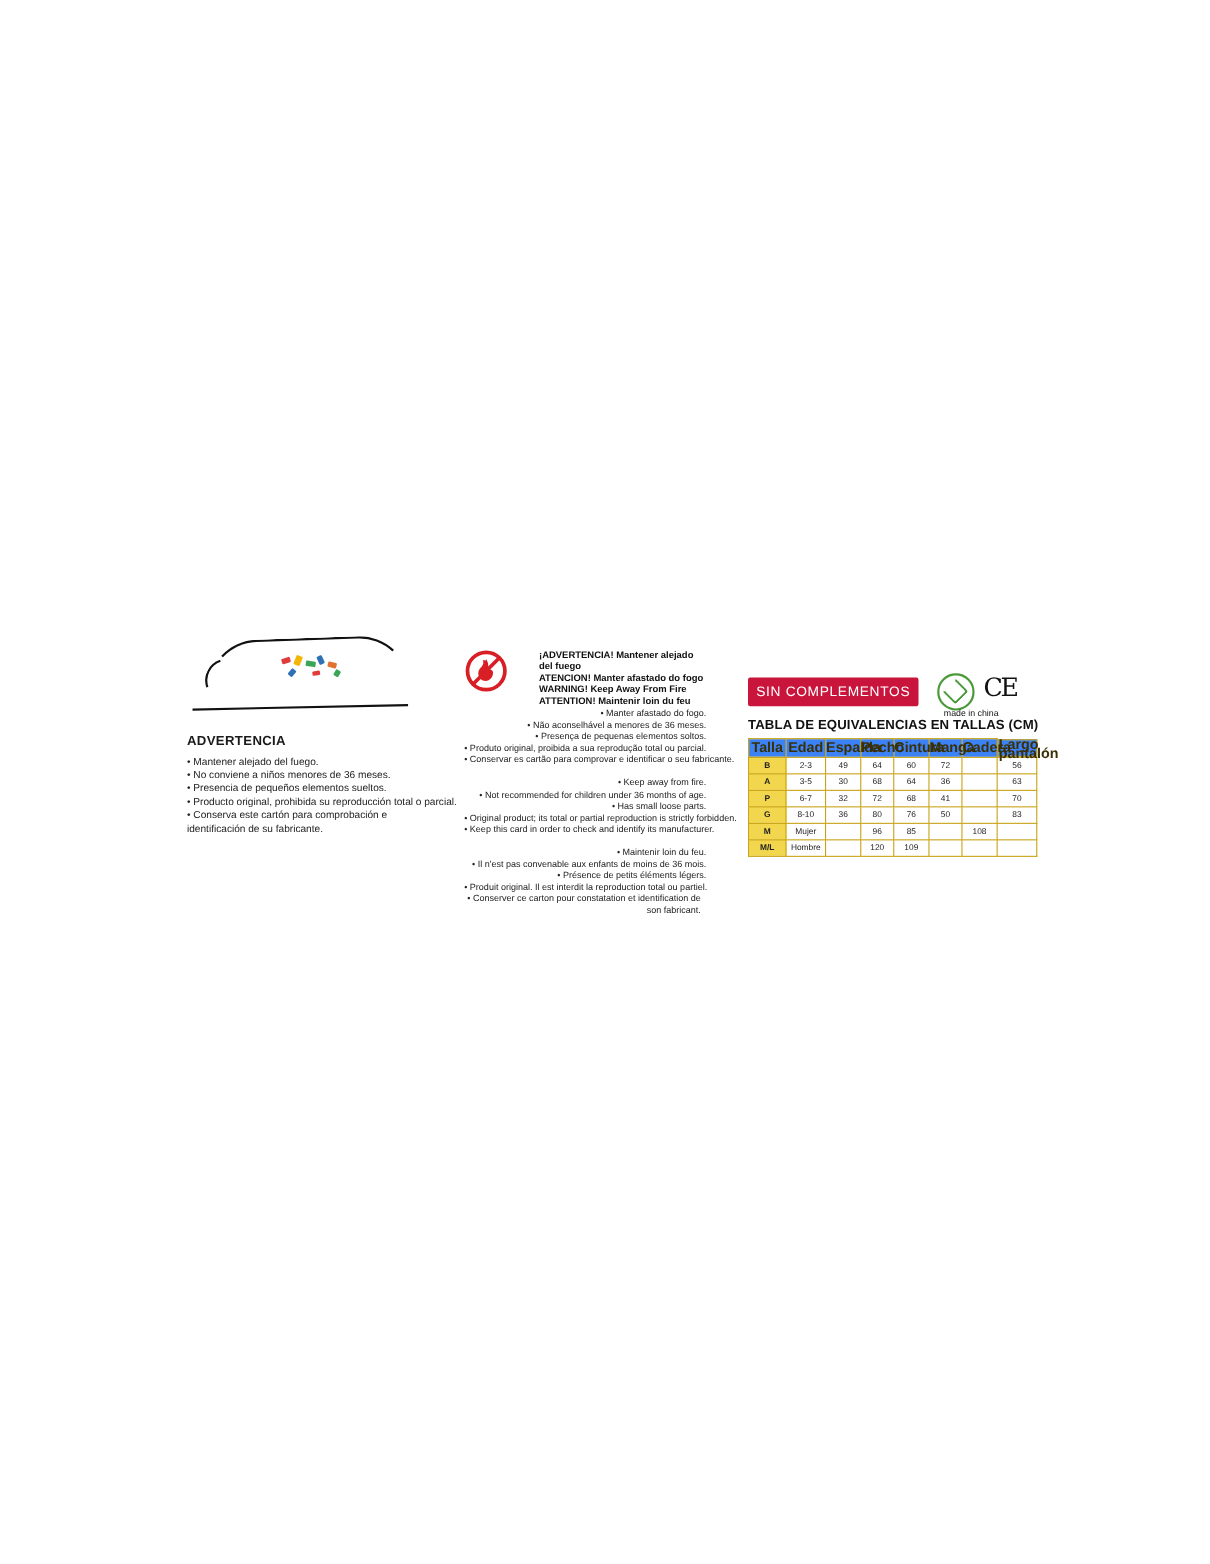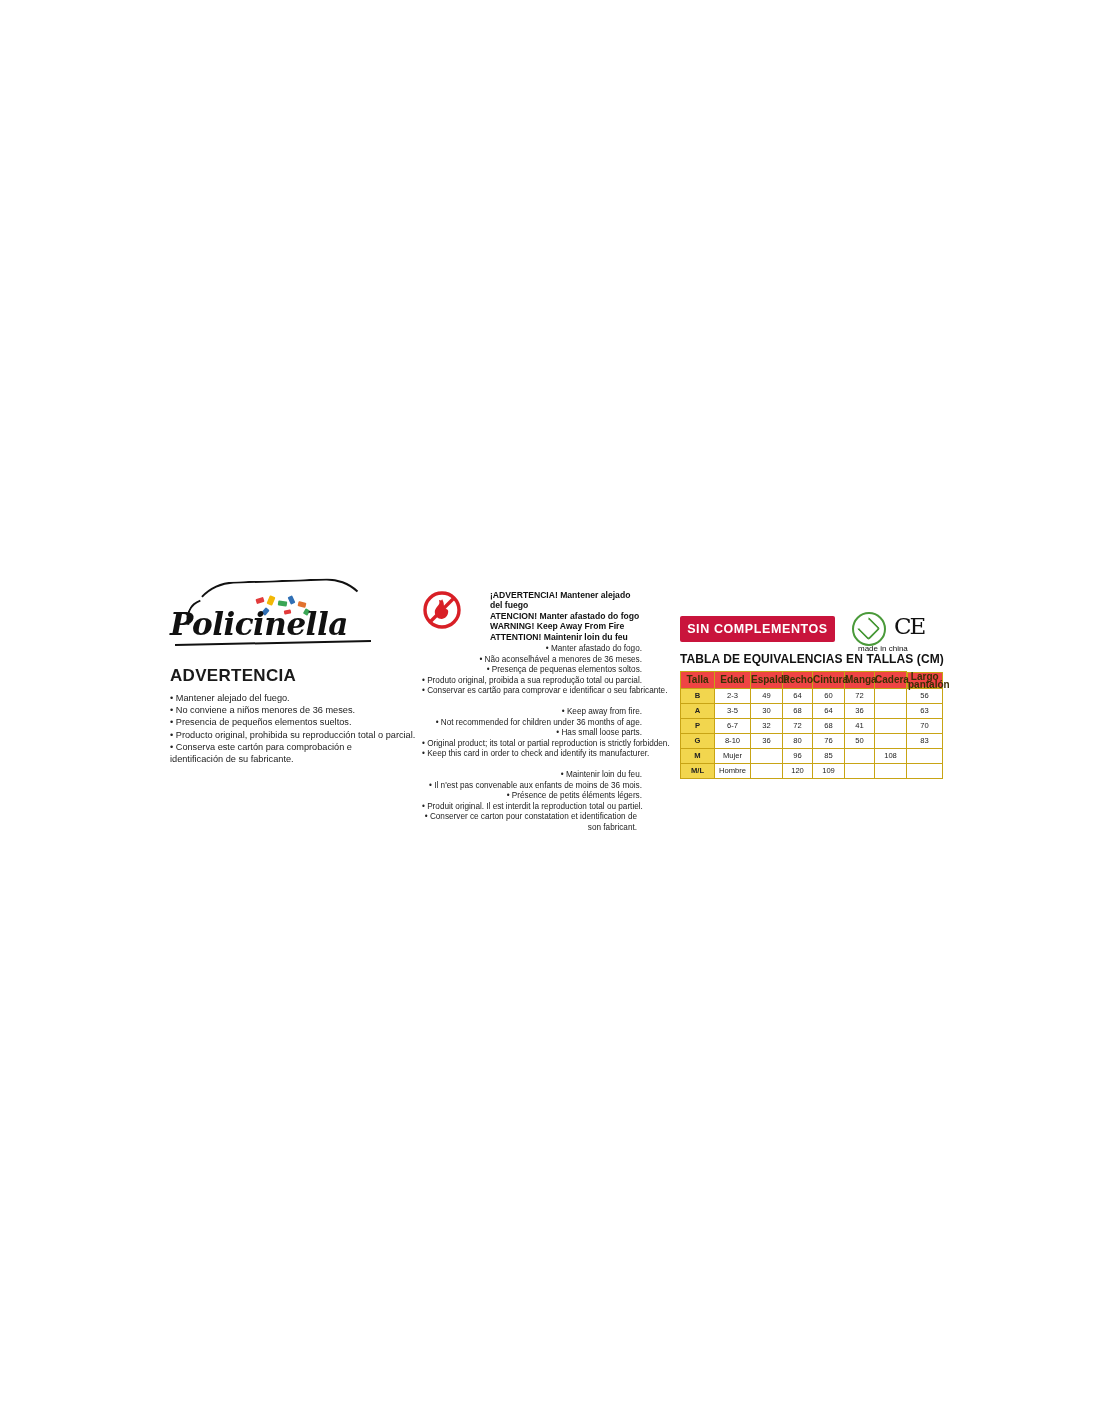--- a/index.html
+++ b/index.html
@@ -101,21 +101,21 @@
   .addr {
     margin-top: 26px;
     font-size: 11.5px;
     line-height: 15px;
     color: #222;
   }
   .addr .b { font-weight: bold; }
 
   .adv-title {
     margin-top: 16px;
-    font-size: 17px;
+    font-size: 12px;
     font-weight: bold;
     letter-spacing: 0.3px;
   }
   .bullets {
     margin-top: 6px;
     font-size: 9.2px;
     line-height: 12.2px;
     color: #222;
   }
   .bullets div { white-space: nowrap; }
@@ -166,21 +166,21 @@
     top: 36px;
     width: 280px;
   }
   .sin-badge {
     width: 155px;
     height: 26px;
     background: #c9143c;
     border-radius: 2px;
     color: #fff;
     font-size: 12.5px;
-    font-weight: bold;
+    font-weight: normal;
     letter-spacing: 0.6px;
     display: flex;
     align-items: center;
     justify-content: center;
   }
   .marks {
     position: absolute;
     left: 172px;
     top: -4px;
     width: 106px;
@@ -241,23 +241,23 @@
   }
   table.sizes th, table.sizes td {
     border: 1px solid #c8a415;
     font-size: 7.6px;
     text-align: center;
     height: 14px;
     padding: 0;
     color: #222;
   }
   table.sizes thead th {
-    background: #ef4444;
+    background: #3b82f6;
     font-weight: bold;
-    font-size: 10px;
+    font-size: 13px;
     color: #3a2f05;
     line-height: 8px;
   }
   table.sizes tbody td:first-child {
     background: #f2d64e;
     font-weight: bold;
   }
   table.sizes col.c0 { width: 34px; }
   table.sizes col.c1 { width: 36px; }
   table.sizes col.c2 { width: 32px; }
@@ -285,21 +285,20 @@
       <div class="confetti">
         <i style="left:2px;  top:2px;  width:8px; height:5px; background:#e23b3b; transform:rotate(-18deg);"></i>
         <i style="left:14px; top:0px;  width:6px; height:9px; background:#f2b705; transform:rotate(22deg);"></i>
         <i style="left:24px; top:5px;  width:9px; height:5px; background:#3aa655; transform:rotate(8deg);"></i>
         <i style="left:35px; top:0px;  width:5px; height:8px; background:#2f6fb5; transform:rotate(-25deg);"></i>
         <i style="left:44px; top:6px;  width:8px; height:5px; background:#e2722f; transform:rotate(14deg);"></i>
         <i style="left:9px;  top:12px; width:5px; height:7px; background:#2f6fb5; transform:rotate(40deg);"></i>
         <i style="left:30px; top:14px; width:7px; height:4px; background:#e23b3b; transform:rotate(-10deg);"></i>
         <i style="left:50px; top:13px; width:5px; height:6px; background:#3aa655; transform:rotate(30deg);"></i>
       </div>
-      <div class="logo-text">Policinella</div>
       <div class="logo-underline"></div>
     </div>
 
 
     <div class="adv-title">ADVERTENCIA</div>
     <div class="bullets">
       <div>• Mantener alejado del fuego.</div>
       <div>• No conviene a niños menores de 36 meses.</div>
       <div>• Presencia de pequeños elementos sueltos.</div>
       <div>• Producto original, prohibida su reproducción total o parcial.</div>

